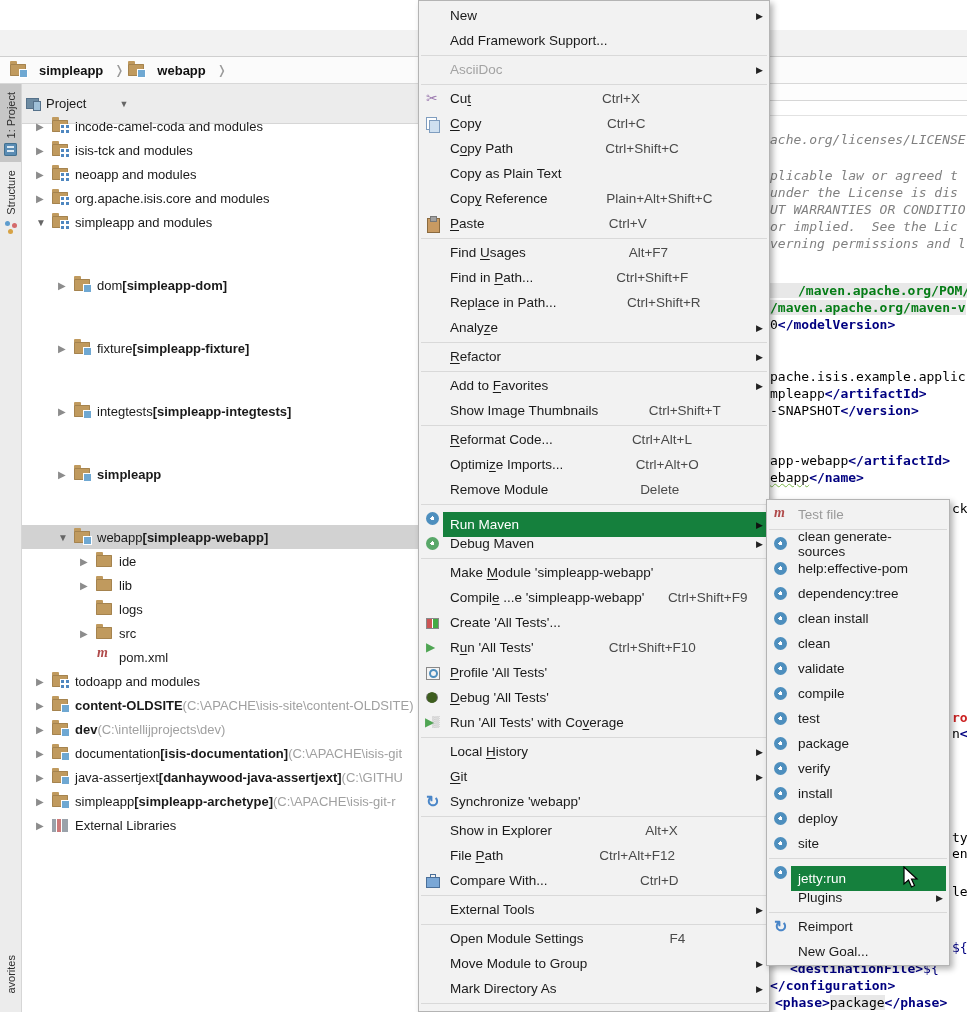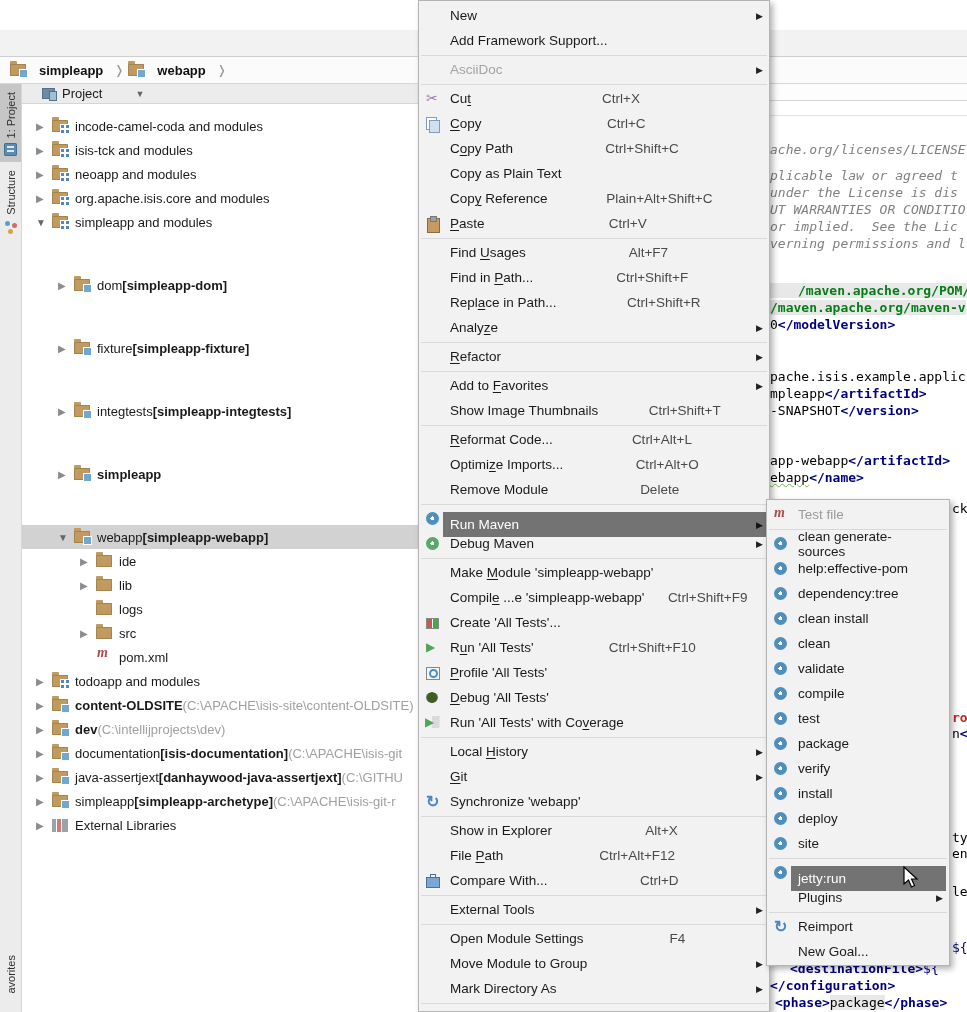--- a/index.html
+++ b/index.html
@@ -29,21 +29,21 @@
   .vtab .vlabel { writing-mode:vertical-rl; transform:rotate(180deg); font-size:11px; color:#2e2e2e; white-space:nowrap; }
   .vtab.t-project { background:#c6c6c6; }
   .vtab.t-favorites { margin-top:auto; padding-bottom:0; }
   .vicon { width:13px; height:13px; position:relative; }
   .ic-proj { background:#5a8cb4; border-radius:2px; box-shadow:inset 0 0 0 1px #42708f; }
   .ic-proj::after { content:''; position:absolute; left:3px; top:3px; right:3px; height:2px; background:#dce9f2; box-shadow:0 4px 0 #dce9f2; }
   .ic-struct::before { content:''; position:absolute; left:1px; top:1px; width:5px; height:5px; border-radius:50%; background:#5d9cce; }
   .ic-struct::after { content:''; position:absolute; right:0px; top:3px; width:5px; height:5px; border-radius:50%; background:#d46a6a; box-shadow:-4px 6px 0 #d7a345; }
   
   .projpanel { position:absolute; left:22px; top:84px; width:396px; height:928px; background:#fff; }
-  .projheader { height:20px; background:#ececec; border-bottom:1px solid #d6d6d6; display:flex; align-items:center; padding-left:20px; gap:7px; font-size:13px; color:#1a1a1a; }
+  .projheader { height:40px; background:#ececec; border-bottom:1px solid #d6d6d6; display:flex; align-items:center; padding-left:4px; gap:7px; font-size:13px; color:#1a1a1a; }
   .projheader .ph-icon { width:13px; height:11px; background:#6d8ba2; border:1px solid #55718a; position:relative; }
   .projheader .ph-icon::after { content:''; position:absolute; right:-3px; top:2px; width:6px; height:8px; background:#9fc0d8; border:1px solid #55718a; }
   .projheader .dd { color:#666; font-size:9px; margin-left:26px; }
   .tree { position:absolute; left:0; top:30px; width:396px; bottom:0; overflow:hidden; font-size:13px; color:#1a1a1a; white-space:nowrap; }
   .trow { height:24px; display:flex; align-items:center; cursor:default; }
   .trow.sel { background:#d2d2d2; }
   .trow.ind0 { padding-left:14px; }
   .trow.ind1 { padding-left:36px;margin-top:39px; }
   .trow.ind2 { padding-left:58px; }
   .arrow { width:16px; flex:none; color:#8c8c8c; font-size:10px; text-align:left; }
@@ -76,21 +76,21 @@
   .eline.sp .pre { text-decoration:underline wavy #7ab648 1px; }
   
   .popup { position:absolute; background:#f2f2f2; border:1px solid #b4b4b4; box-shadow:3px 3px 6px rgba(0,0,0,.3); font-size:13.5px; color:#1a1a1a; padding-top:2px; }
   .mainmenu { left:418px; top:0; width:352px; height:1012px; z-index:5; overflow:hidden; }
   .submenu { left:766px; top:499px; width:184px; z-index:6; padding-bottom:1px; }
   .mrow { display:flex; align-items:center; height:25px; padding:0 3px 0 5px; cursor:default; }
   .mrow.sep { height:4px; padding:0 2px; }
   .mrow.sep::after { content:''; flex:1; border-top:1px solid #d9d9d9; margin-top:1px; }
   .mi-icon { width:19px; height:16px; flex:none; position:relative; }
   .mi-body { flex:1; display:flex; align-items:center; height:100%; padding:0 3px 0 7px; }
-  .mrow.sel .mi-body { background:#737373; color:#fff;margin-top:12px; }
+  .mrow.sel .mi-body { background:#15803d; color:#fff;margin-top:12px; }
   .mrow.sel .mi-short { color:#e8eefb; }
   .mrow.dis .mi-body { color:#a3a3a3; }
   .mrow.hdr .mi-body { color:#9a9a9a; }
   .mi-label u { text-underline-offset:2px; }
   .mi-short { margin-left:auto; color:#4a4a4a; padding-left:18px; }
   .mi-arrow { width:10px; margin-left:auto; visibility:hidden; font-size:9px; color:#222; text-align:right; }
   .mrow.sub .mi-arrow { visibility:visible; }
   .mrow.sel .mi-arrow { color:#111; }
   
   .ic-cut::before { content:'✂'; position:absolute; left:2px; top:-1px; color:#9d7bb0; font-size:14px; }
@@ -356,21 +356,21 @@
         </div>
       </div>
   </div>
 
   <div class="editor">
     <div class="ed-strip1"></div>
     <div class="ed-strip2"></div>
   </div>
   <div style="position:absolute;left:0;top:0;width:967px;height:1012px;pointer-events:none;z-index:2;">
 
-      <div class="eline cmt" style="left: 770px; top: 142px;"><span class="pre">ache.org/licenses/LICENSE</span><span class="tag"></span><span class="mid"></span><span class="tag"></span><span class="post"></span></div>
+      <div class="eline cmt" style="left: 770px; top: 132px;"><span class="pre">ache.org/licenses/LICENSE</span><span class="tag"></span><span class="mid"></span><span class="tag"></span><span class="post"></span></div>
 
       <div class="eline cmt" style="left: 770px; top: 168px;"><span class="pre">plicable law or agreed t</span><span class="tag"></span><span class="mid"></span><span class="tag"></span><span class="post"></span></div>
 
       <div class="eline cmt" style="left: 770px; top: 185px;"><span class="pre">under the License is dis</span><span class="tag"></span><span class="mid"></span><span class="tag"></span><span class="post"></span></div>
 
       <div class="eline cmt" style="left: 770px; top: 202px;"><span class="pre">UT WARRANTIES OR CONDITIO</span><span class="tag"></span><span class="mid"></span><span class="tag"></span><span class="post"></span></div>
 
       <div class="eline cmt" style="left: 770px; top: 219px;"><span class="pre">or implied.  See the Lic</span><span class="tag"></span><span class="mid"></span><span class="tag"></span><span class="post"></span></div>
 
       <div class="eline cmt" style="left: 770px; top: 236px;"><span class="pre">verning permissions and l</span><span class="tag"></span><span class="mid"></span><span class="tag"></span><span class="post"></span></div>

